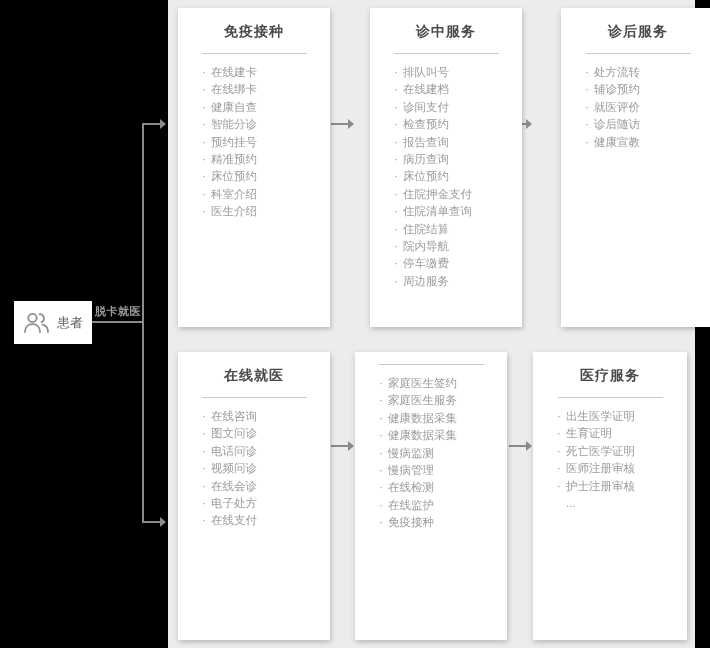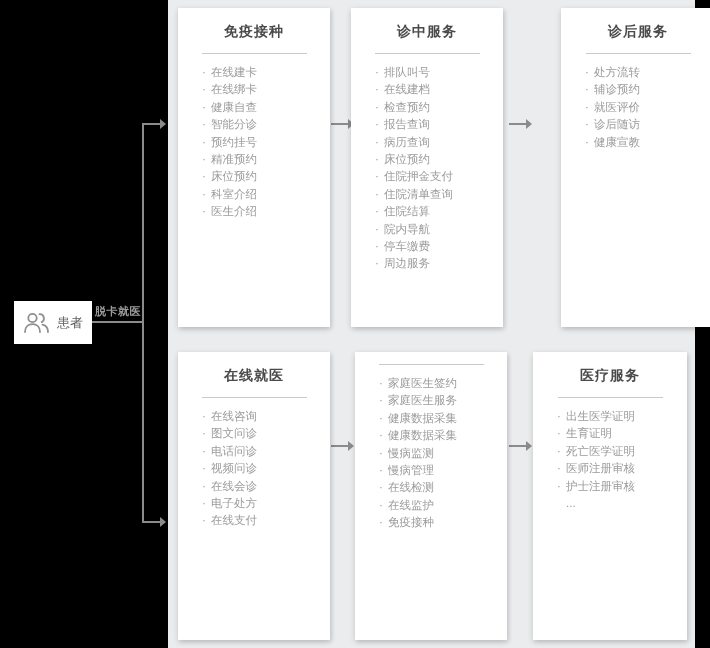--- a/index.html
+++ b/index.html
@@ -97,26 +97,27 @@
         <li><span class="bullet">·</span><span>健康自查</span></li>
         <li><span class="bullet">·</span><span>智能分诊</span></li>
         <li><span class="bullet">·</span><span>预约挂号</span></li>
         <li><span class="bullet">·</span><span>精准预约</span></li>
         <li><span class="bullet">·</span><span>床位预约</span></li>
         <li><span class="bullet">·</span><span>科室介绍</span></li>
         <li><span class="bullet">·</span><span>医生介绍</span></li>
       </ul>
   </div>
 
-  <div class="card" style="left:351px;top:8px;height:319px;">
+  <div class="card" style="left:370px;top:8px;height:319px;">
     <div class="card-title">诊中服务</div>
     <div class="divider"></div>
     <ul class="items">
         <li><span class="bullet">·</span><span>排队叫号</span></li>
         <li><span class="bullet">·</span><span>在线建档</span></li>
+        <li><span class="bullet">·</span><span>诊间支付</span></li>
         <li><span class="bullet">·</span><span>检查预约</span></li>
         <li><span class="bullet">·</span><span>报告查询</span></li>
         <li><span class="bullet">·</span><span>病历查询</span></li>
         <li><span class="bullet">·</span><span>床位预约</span></li>
         <li><span class="bullet">·</span><span>住院押金支付</span></li>
         <li><span class="bullet">·</span><span>住院清单查询</span></li>
         <li><span class="bullet">·</span><span>住院结算</span></li>
         <li><span class="bullet">·</span><span>院内导航</span></li>
         <li><span class="bullet">·</span><span>停车缴费</span></li>
         <li><span class="bullet">·</span><span>周边服务</span></li>

